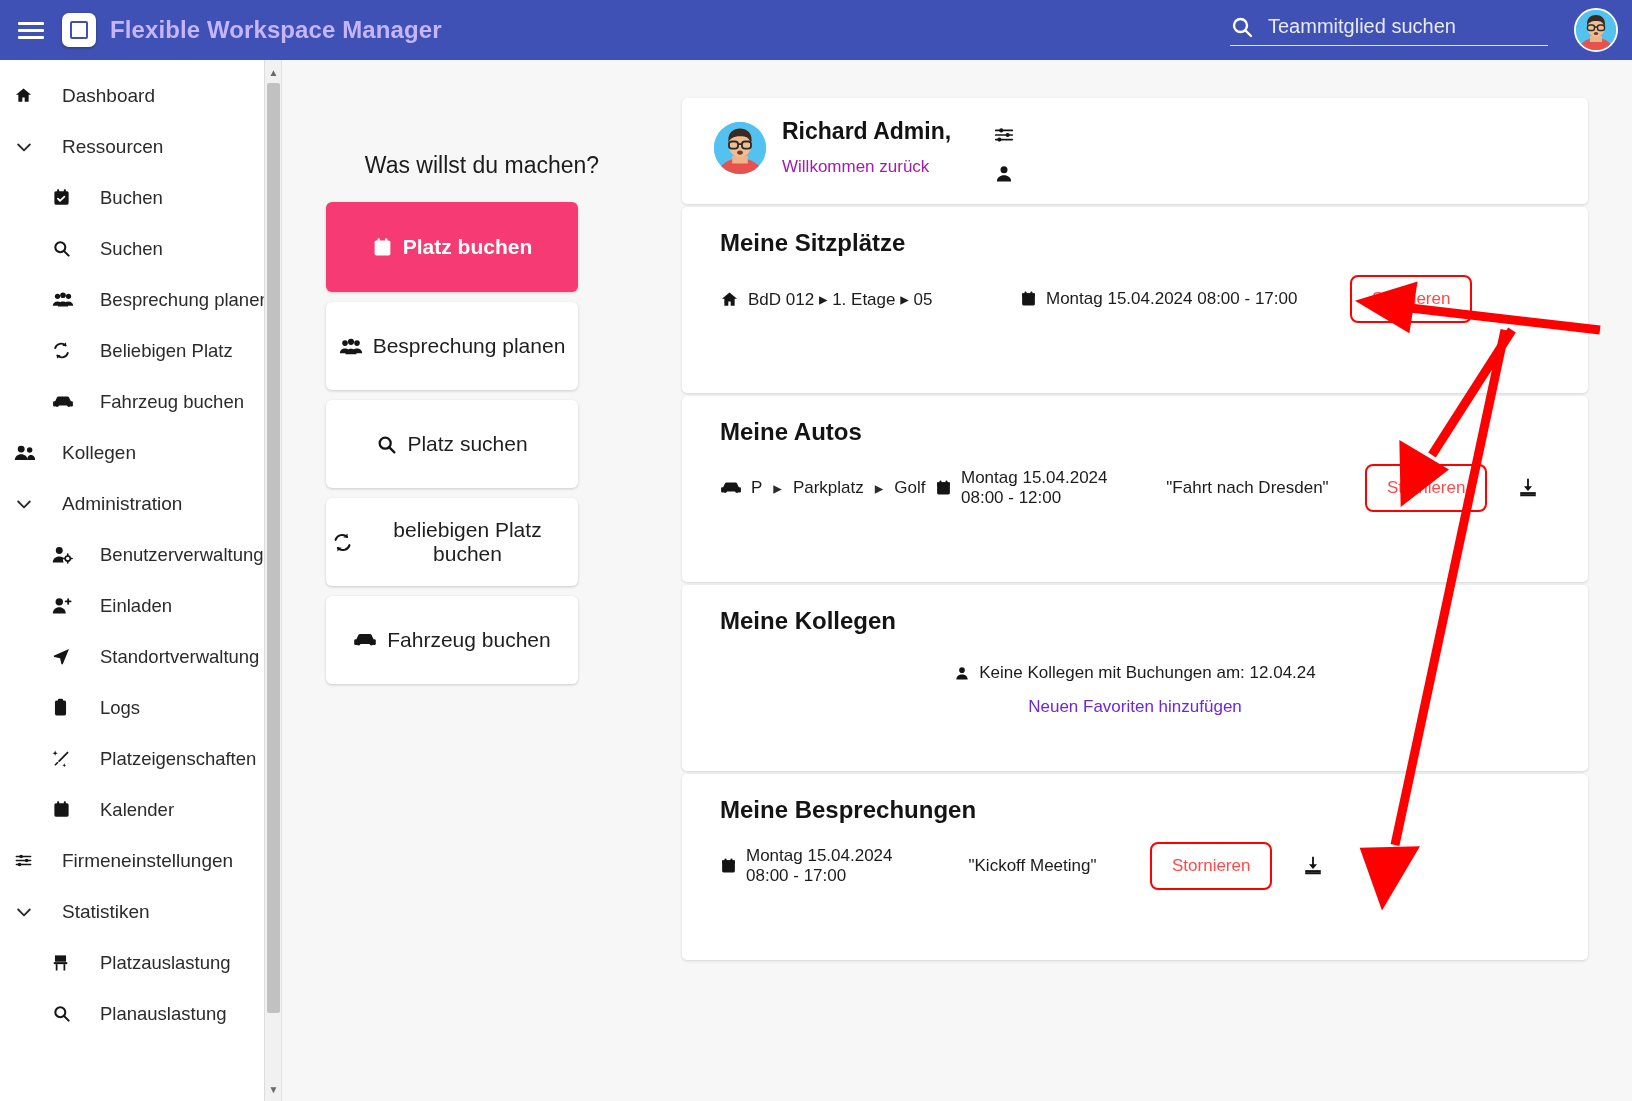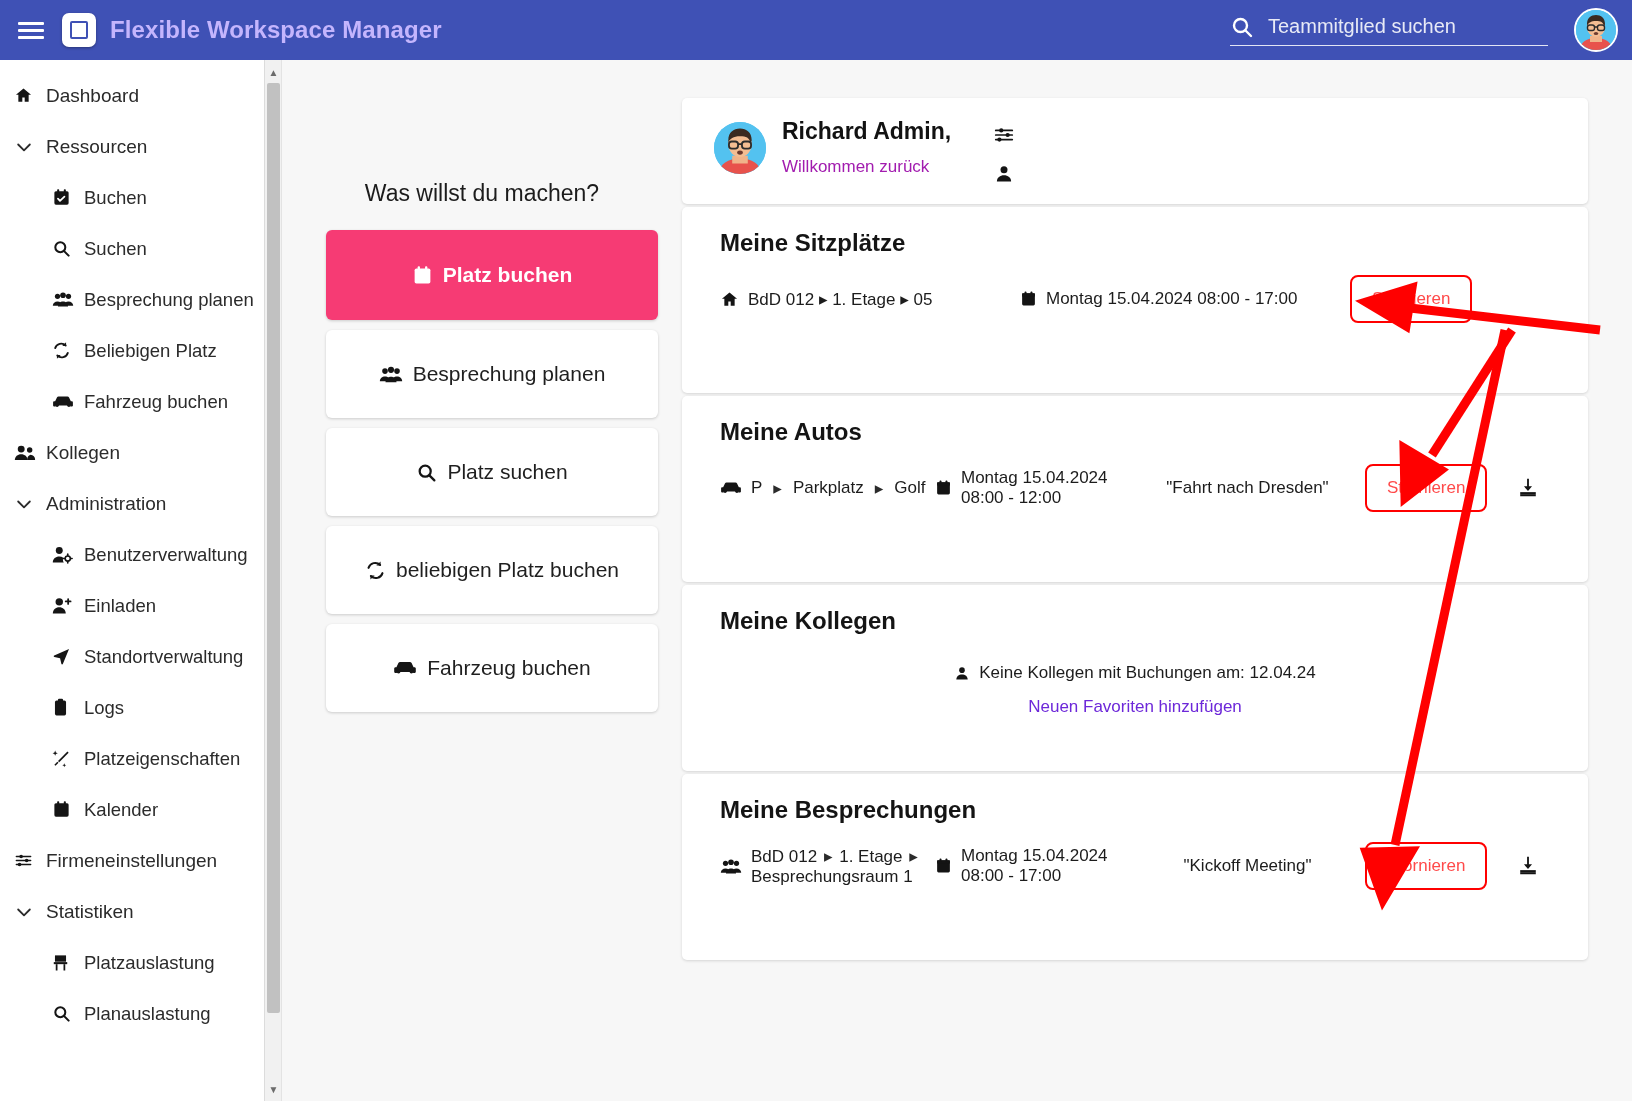--- a/index.html
+++ b/index.html
@@ -59,43 +59,43 @@
     position: absolute; top: 60px; left: 0; width: 282px; height: 1041px;
     background: #fff; overflow: hidden; border-right: 1px solid #e3e3e3; z-index: 20;
   }
   .nav { padding: 10px 0 0 0; }
   .nav-item {
     display: flex; align-items: center; height: 51px; padding-left: 14px;
     font-size: 19px; color: #2b2b2b; cursor: pointer; white-space: nowrap;
   }
   .nav-item.sub { padding-left: 52px; font-size: 18.5px; }
   .nav-ico { width: 28px; flex: 0 0 28px; display:flex; align-items:center; justify-content:flex-start; color:#1b1b1b; }
-  .nav-label { margin-left: 4px; }
+  .nav-label { margin-left: 20px; }
   .chev { width: 28px; flex: 0 0 28px; display:flex; align-items:center; }
 
   .sb-scroll {
     position: absolute; top: 0; right: 0; width: 17px; height: 1041px;
     background: #f1f1f1; border-left: 1px solid #dcdcdc;
   }
   .sb-thumb { position:absolute; top: 23px; left: 2px; width: 13px; height: 930px; background:#c1c1c1; border-radius: 2px; }
   .sb-arrow { position:absolute; left:0; width:17px; height:20px; display:flex; align-items:center; justify-content:center; color:#6b6b6b; font-size:10px;}
   .sb-arrow.up { top: 2px; }
   .sb-arrow.down { bottom: 2px; }
 
   
   .main {
     position: absolute; top: 60px; left: 282px; width: 1350px; height: 1041px;
     background: #f7f7f7; display: flex;
   }
-  .col-left { width: 400px; flex: 0 0 400px; padding-top: 120px; }
+  .col-left { width: 400px; flex: 0 0 400px; padding-top: 92px; }
   .col-left-inner { width: 312px; margin: 0 auto; }
   .ask-title { text-align: center; font-size: 23px; color: #1c1c1c; margin-bottom: 23px; font-weight: 400; }
 
   .act-btn {
-    width: 332px; height: 88px; background: #fff; border: 0; border-radius: 6px;
+    width: 252px; height: 88px; background: #fff; border: 0; border-radius: 6px;
     box-shadow: 0 1px 3px rgba(0,0,0,.18); margin-bottom: 10px;
     display:flex; align-items:center; justify-content:center; gap: 10px;
     font-size: 21px; color: #1f1f1f; cursor: pointer; font-family: "Liberation Sans", sans-serif;
   }
   .act-btn.primary { background: #f63b74; color: #fff; font-weight: bold; height: 90px; }
   .act-btn.primary .btn-ico { color: #fff; }
   .btn-ico { display:flex; align-items:center; }
 
   .col-right { flex: 1; padding: 38px 44px 0 0; }
   .card {
@@ -571,39 +571,20 @@
           <span>Keine Kollegen mit Buchungen am: 12.04.24</span>
         </div>
         <div class="center-block coll-link">
           <span class="muted-link">Neuen Favoriten hinzufügen</span>
         </div>
       </div>
 
       <div class="card card-meet">
         <div class="card-title">Meine Besprechungen</div>
         <div class="row" style="padding-left:16px;">
-          <div class="cell" style="width:215px;align-items:center;">
-            <span class="ico">
-              <svg width="22" height="17" viewBox="0 0 28 20" fill="#141414">
-                <circle cx="7" cy="6" r="3.3"></circle>
-                  <circle cx="21" cy="6" r="3.3"></circle>
-                  <circle cx="14" cy="4.6" r="3.6"></circle>
-                <path d="M1 18c0-3.4 2.7-5.6 6-5.6s6 2.2 6 5.6z"></path>
-                  <path d="M15 18c0-3.4 2.7-5.6 6-5.6s6 2.2 6 5.6z"></path>
-                <path d="M7.6 19c0-3.8 2.9-6.3 6.4-6.3s6.4 2.5 6.4 6.3z"></path>
-              </svg>
-            </span>
-            <span>
-              <span>BdD 012</span>
-              <span class="sep">▸</span>
-              <span>1. Etage</span>
-              <span class="sep">▸</span><br>
-              <span>Besprechungsraum 1</span>
-            </span>
-          </div>
           <div class="cell" style="width:195px;">
             <span class="ico">
               <svg width="17" height="18" viewBox="0 0 24 24" fill="#141414">
                   <rect x="3" y="4" width="18" height="17" rx="2"></rect>
                   <rect x="3" y="4" width="18" height="4.5" fill="#141414"></rect>
                   <rect x="6.5" y="1.5" width="2.6" height="4" rx="1" fill="#141414"></rect>
                   <rect x="14.9" y="1.5" width="2.6" height="4" rx="1" fill="#141414"></rect>
                 </svg>
             </span>
             <span>

